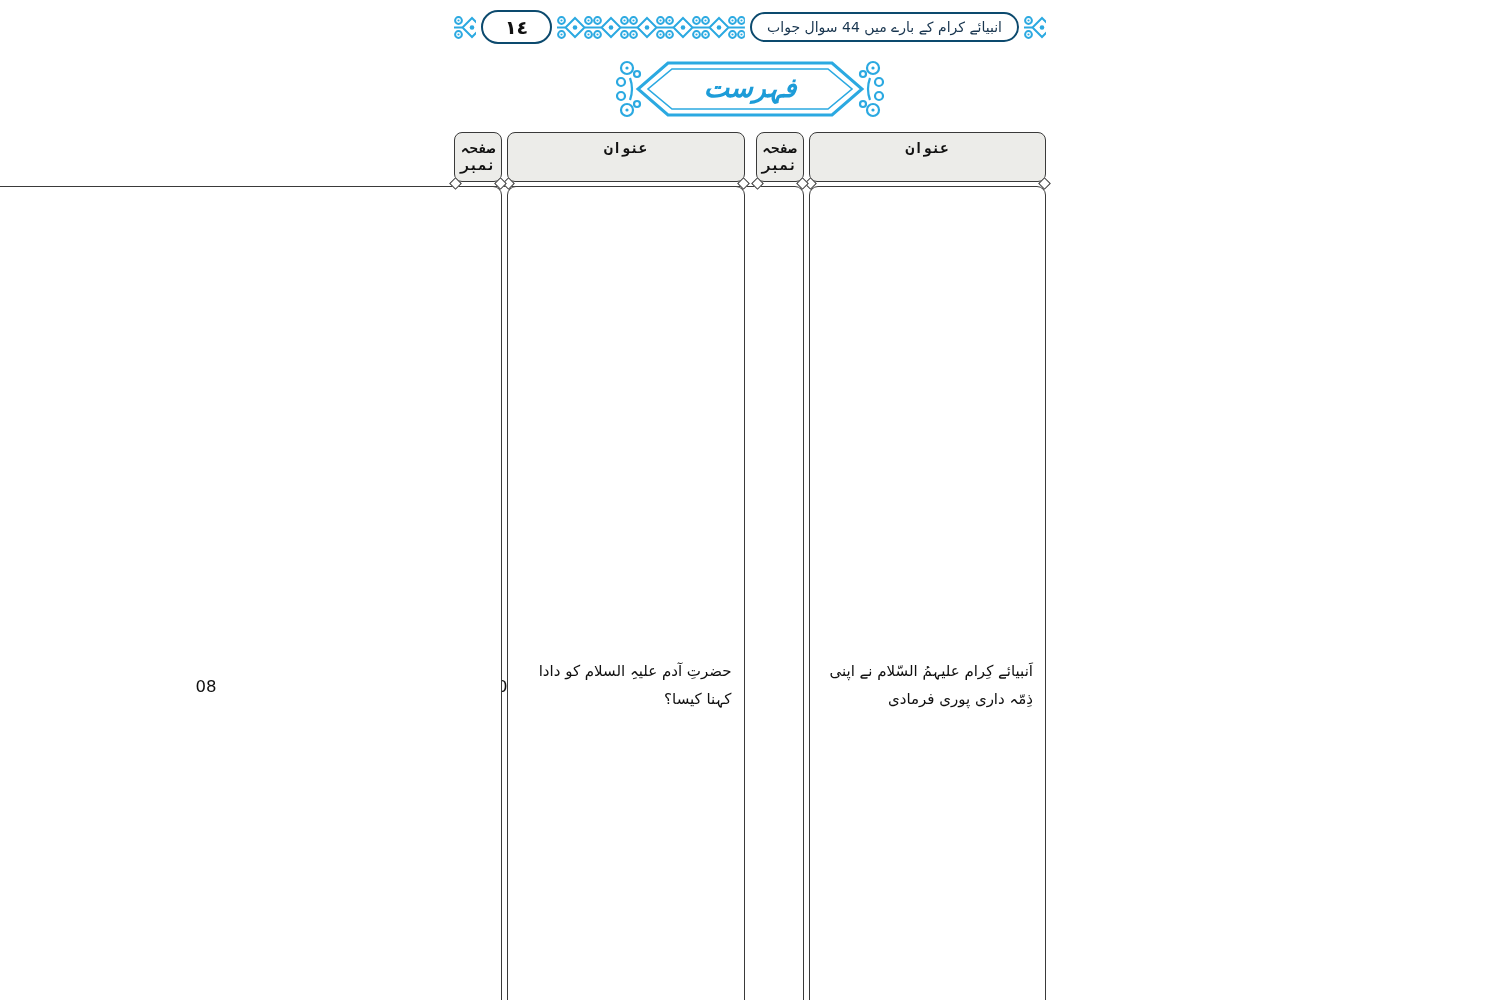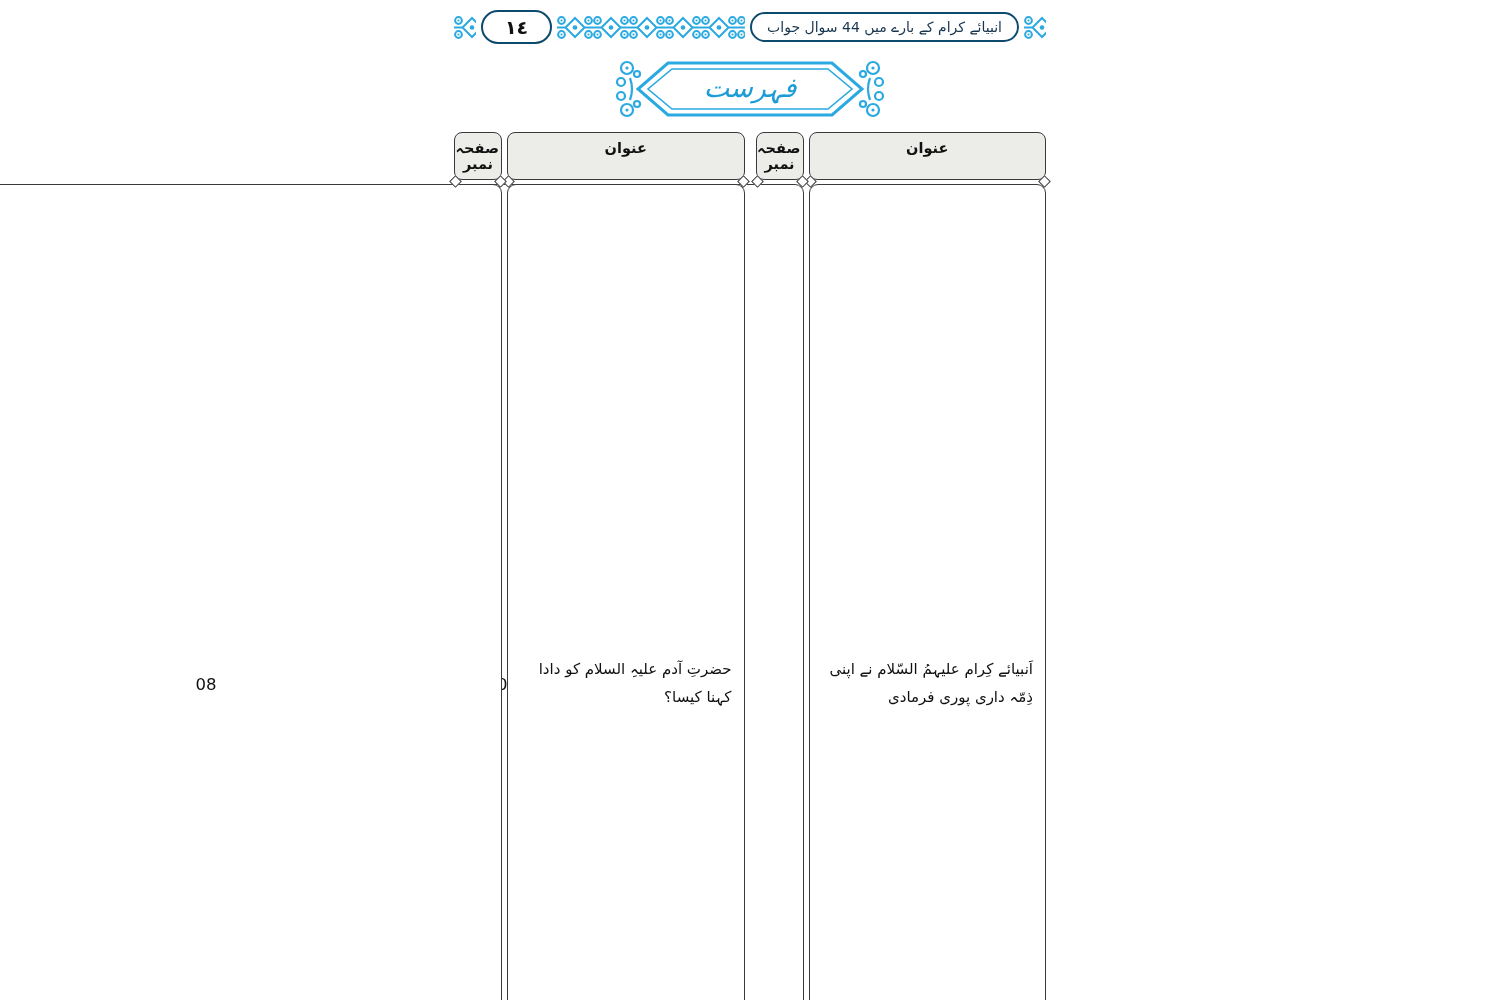--- a/index.html
+++ b/index.html
@@ -55,21 +55,21 @@
   }
   .title-wrap svg { position: absolute; inset: 0; width: 100%; height: 100%; }
   .title-text {
     position: absolute;
     inset: 0;
     display: flex;
     align-items: center;
     justify-content: center;
     color: #1D9CD8;
     font-size: 27px;
-    font-weight: normal;
+    font-weight: bold;
     font-style: italic;
     padding-bottom: 4px;
   }
   
   .toc-area {
     display: flex;
     gap: 11px;
     align-items: flex-start;
     flex: 1;
   }
@@ -83,20 +83,21 @@
   .th {
     position: relative;
     background: #ECECE9;
     border: 1px solid #3a3a3a;
     border-radius: 8px;
     text-align: center;
     font-weight: bold;
     font-size: 14.5px;
     padding: 7px 2px;
     color: #111;
+    font-family: Liberation Mono, monospace;
   }
   .th::before, .th::after {
     content: "";
     position: absolute;
     bottom: -7px;
     width: 7px; height: 7px;
     background: #fff;
     border: 1px solid #3a3a3a;
     transform: rotate(45deg);
     z-index: 3;

